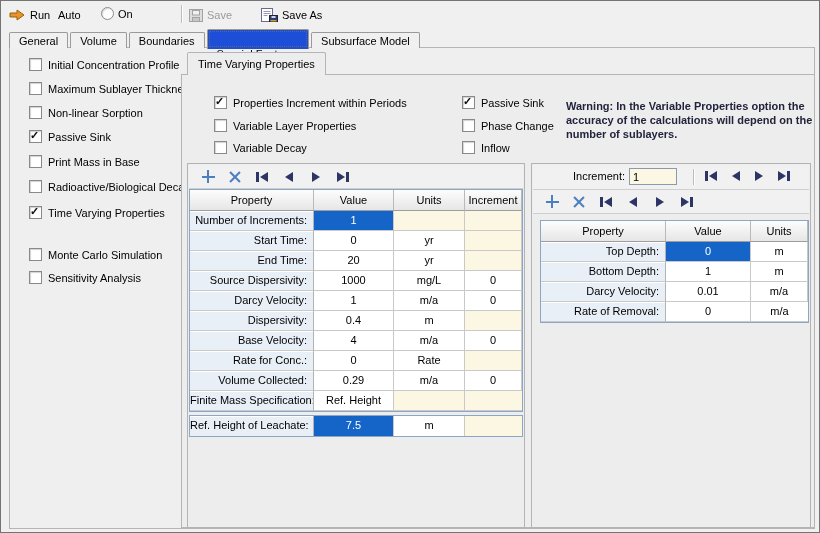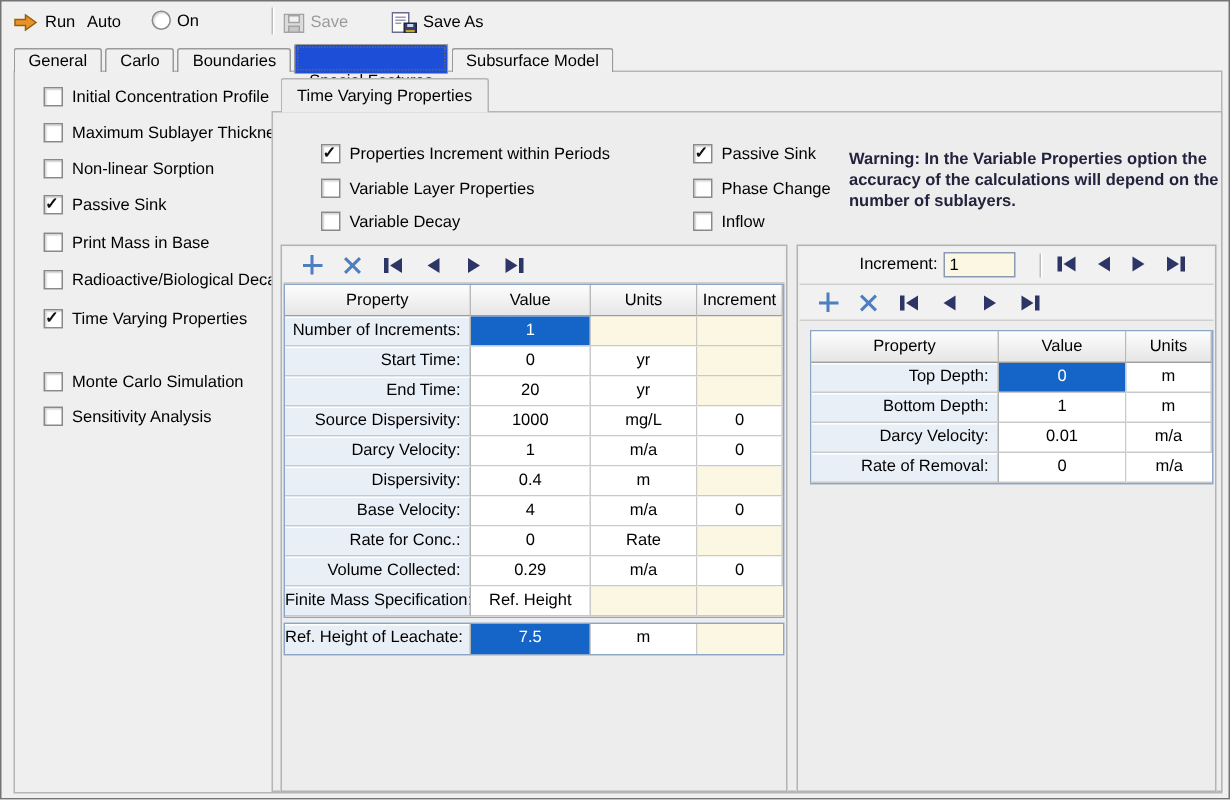--- a/index.html
+++ b/index.html
@@ -112,21 +112,21 @@
         <rect x="8.5" y="7.5" width="8" height="6" fill="#32406e" stroke="#1c2442"></rect>
         <rect x="10.5" y="8" width="4" height="2" fill="#cdd6ee"></rect>
         <rect x="9.5" y="12" width="6" height="1.5" fill="#c9a22c"></rect>
       </svg>
       <span>Save As</span>
     </div>
   </div>
 
   <div class="tabstrip">
     <div class="tab">General</div>
-    <div class="tab">Carlo</div>
+    <div class="tab">Volume</div>
     <div class="tab">Boundaries</div>
     <div class="tab active">Special Features</div>
     <div class="tab">Subsurface Model</div>
   </div>
 
   <div class="page"></div>
 
   <div class="cb" style="left:28px;top:57px;">
       <span class="box"></span>
       <span>Initial Concentration Profile</span>

